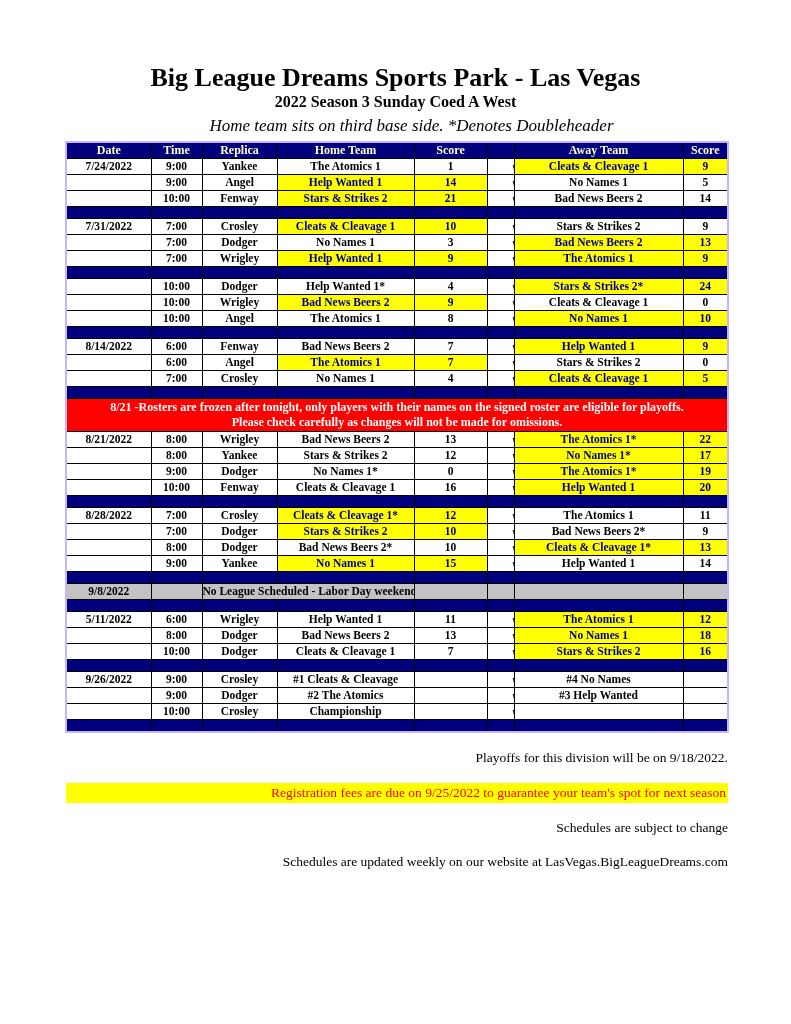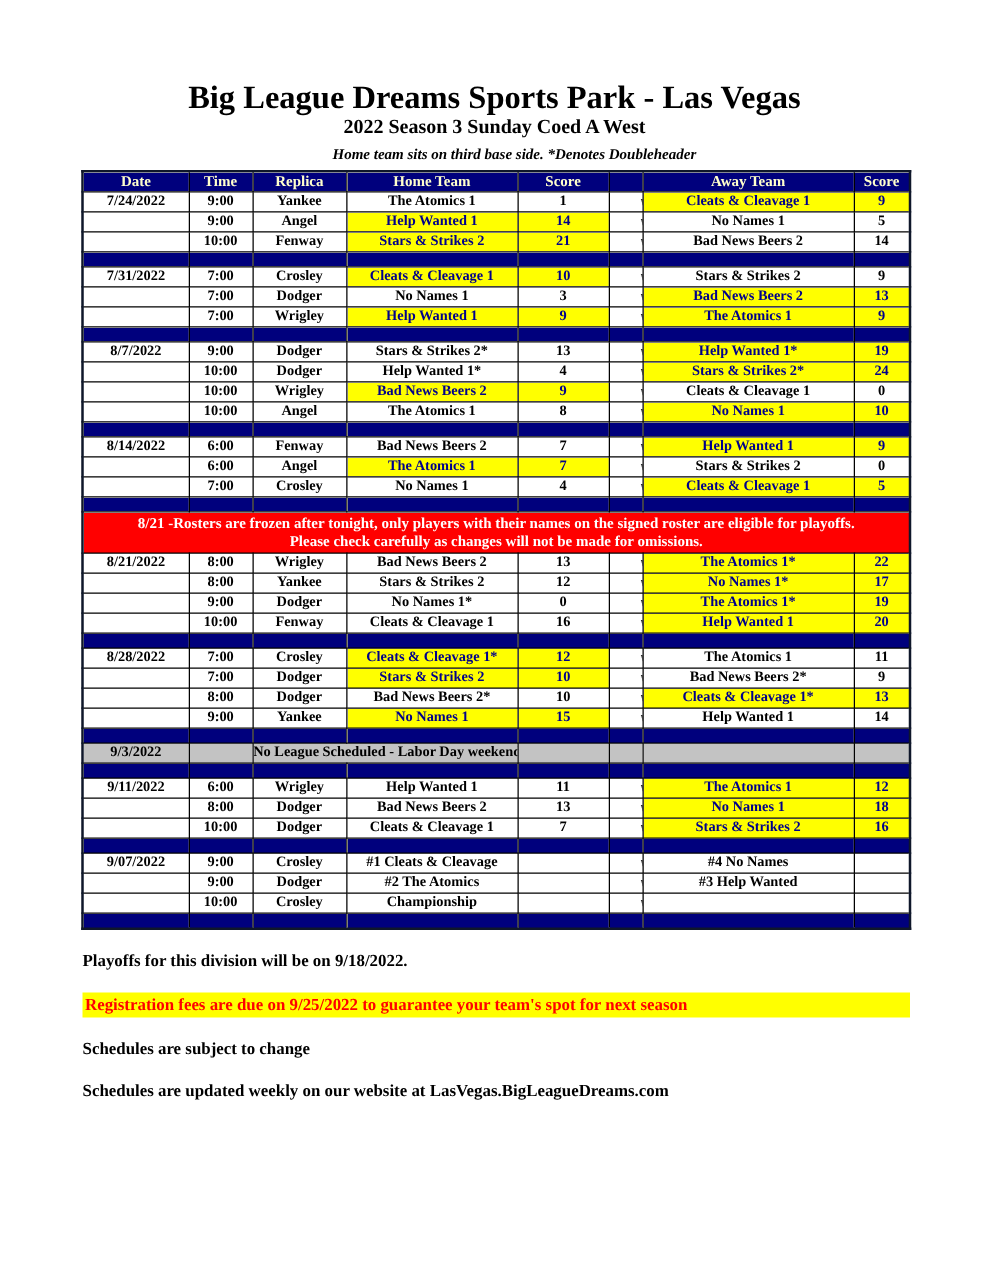--- a/index.html
+++ b/index.html
@@ -5,35 +5,35 @@
   :root{
     --navy:#00007D; --yellow:#FFFF00; --red:#FF0000; --gray:#C3C3C3;
     --header_text:#FFFFCC; --win_text:#00008B;
   }
   *{box-sizing:border-box;}
   body{margin:0;width:791px;height:1024px;background:#fff;
        font-family:"Liberation Serif",serif;overflow:hidden;}
   .titles{text-align:center;padding-top:66px;}
   .title{font-size:26px;font-weight:bold;line-height:24px;}
   .subtitle{font-size:16px;font-weight:bold;line-height:19px;margin-top:2px;}
-  .note{font-size:12px;font-weight:bold;font-style:italic;margin-top:5px;padding-left:32px;}
+  .note{font-size:17px;font-weight:normal;font-style:italic;margin-top:5px;padding-left:32px;}
   table{border-collapse:collapse;table-layout:fixed;width:662px;
-        margin:5px 0 0 65px;border:2px solid #0f172a;}
+        margin:5px 0 0 65px;border:2px solid #c4b5fd;}
   td,th{border:1px solid #000;overflow:hidden;white-space:nowrap;
         text-align:center;font-weight:bold;font-size:11.5px;padding:0;
         height:16px;line-height:15px;font-family:"Liberation Serif",serif;}
   th{background:var(--navy);color:var(--header_text);font-size:12px;height:16px;}
   .sep td{background:var(--navy);height:12px;}
   .win{background:var(--yellow);color:var(--win_text);}
   .vs{font-style:italic;font-size:10.5px;padding-left:25px;}
   .banner-cell{background:var(--red);color:#fff;height:auto;padding:1px 0;}
   .banner-cell div{line-height:15px;font-size:12px;white-space:normal;}
   .gray{background:var(--gray);}
   .footer{margin:4px 0 0 66px;width:662px;}
-  .fline{font-size:13.5px;font-weight:bold;line-height:18px;margin-top:16px;}
+  .fline{font-size:13.5px;font-weight:normal;line-height:18px;margin-top:16px;text-align:right;}
   .fline.hl{background:var(--yellow);color:var(--red);padding:1px 2px;}
 </style>
 </head>
 <body>
 
 <div class="titles">
   <div class="title">Big League Dreams Sports Park - Las Vegas</div>
   <div class="subtitle">2022 Season 3 Sunday Coed A West</div>
   <div class="note">Home team sits on third base side.  *Denotes Doubleheader</div>
 </div>
@@ -136,30 +136,20 @@
         <td></td>
         <td></td>
         <td></td>
         <td></td>
         <td></td>
         <td></td>
         <td></td>
         <td></td>
       </tr>
       <tr>
-        <td>8/7/2022</td>
-        <td>9:00</td>
-        <td>Dodger</td>
-        <td>Stars &amp; Strikes 2*</td>
-        <td>13</td>
-        <td class="vs">vs</td>
-        <td class="win">Help Wanted 1*</td>
-        <td class="win">19</td>
-      </tr>
-      <tr>
         <td></td>
         <td>10:00</td>
         <td>Dodger</td>
         <td>Help Wanted 1*</td>
         <td>4</td>
         <td class="vs">vs</td>
         <td class="win">Stars &amp; Strikes 2*</td>
         <td class="win">24</td>
       </tr>
       <tr>
@@ -332,40 +322,40 @@
         <td></td>
         <td></td>
         <td></td>
         <td></td>
         <td></td>
         <td></td>
         <td></td>
         <td></td>
       </tr>
       <tr>
-        <td class="gray">9/3/2022</td>
+        <td class="gray">9/8/2022</td>
         <td class="gray"></td>
         <td class="gray" colspan="2">No League Scheduled - Labor Day weekend</td>
         <td class="gray"></td>
         <td class="gray"></td>
         <td class="gray"></td>
         <td class="gray"></td>
       </tr>
       <tr class="sep">
         <td></td>
         <td></td>
         <td></td>
         <td></td>
         <td></td>
         <td></td>
         <td></td>
         <td></td>
       </tr>
       <tr>
-        <td>9/11/2022</td>
+        <td>5/11/2022</td>
         <td>6:00</td>
         <td>Wrigley</td>
         <td>Help Wanted 1</td>
         <td>11</td>
         <td class="vs">vs</td>
         <td class="win">The Atomics 1</td>
         <td class="win">12</td>
       </tr>
       <tr>
         <td></td>
@@ -391,21 +381,21 @@
         <td></td>
         <td></td>
         <td></td>
         <td></td>
         <td></td>
         <td></td>
         <td></td>
         <td></td>
       </tr>
       <tr>
-        <td>9/07/2022</td>
+        <td>9/26/2022</td>
         <td>9:00</td>
         <td>Crosley</td>
         <td>#1 Cleats &amp; Cleavage</td>
         <td></td>
         <td class="vs">vs</td>
         <td>#4 No Names</td>
         <td></td>
       </tr>
       <tr>
         <td></td>

